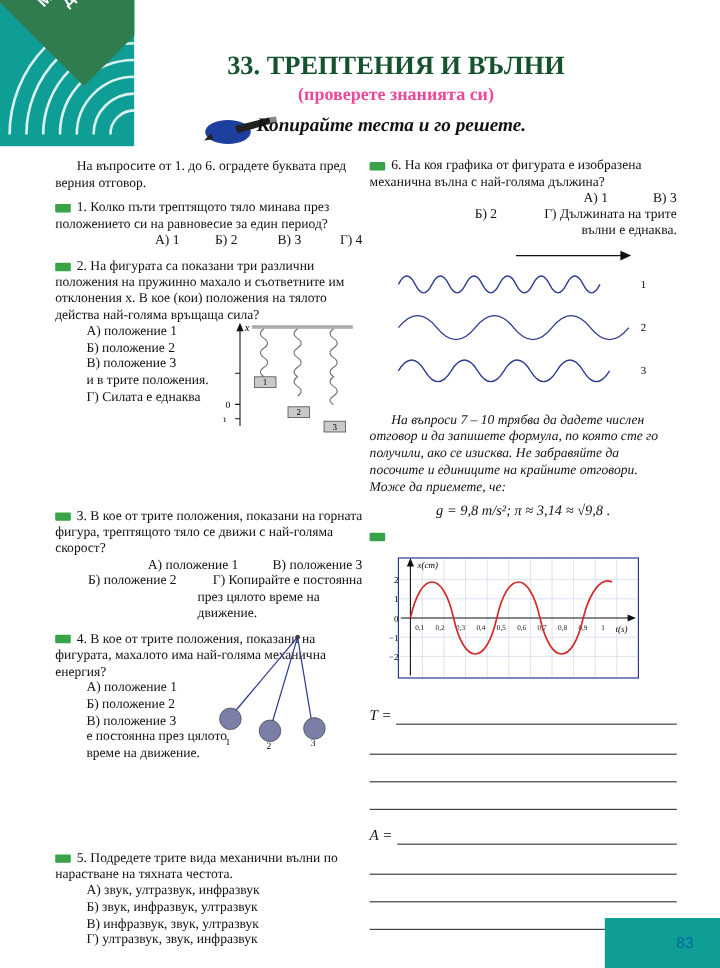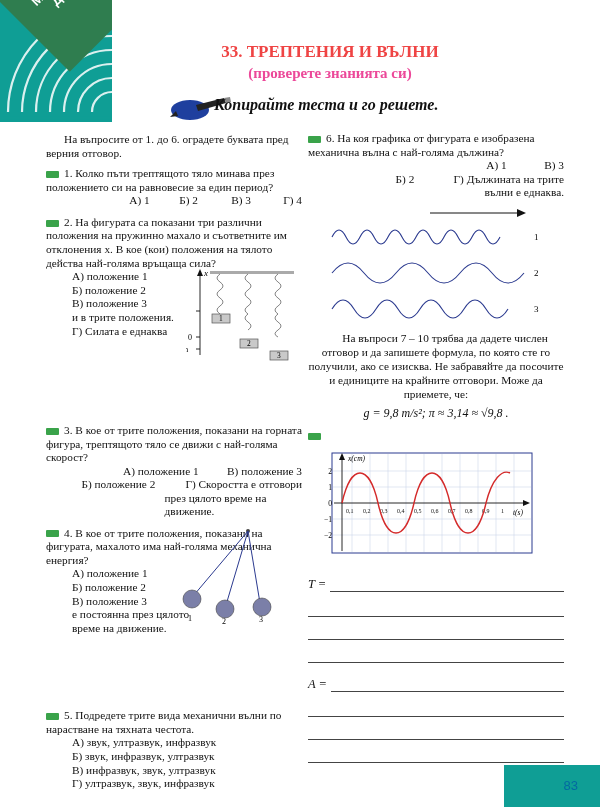--- a/index.html
+++ b/index.html
@@ -23,41 +23,41 @@
     transform:rotate(-45deg);
     transform-origin:0 0;
   }
   .rb1{position:absolute;left:28px;top:-2px;transform:rotate(-45deg);transform-origin:0 0;
        color:#fff;font-weight:bold;font-size:13px;font-family:"Liberation Sans",sans-serif;white-space:nowrap;}
   .rb2{position:absolute;left:48px;top:-2px;transform:rotate(-45deg);transform-origin:0 0;
        color:#fff;font-weight:bold;font-size:13px;font-family:"Liberation Sans",sans-serif;white-space:nowrap;}
 
   
   .title-wrap{position:absolute;left:120px;top:42px;width:420px;text-align:center;}
-  .title{color:#ef4444;font-weight:bold;font-size:17px;font-family:"Liberation Serif",serif;}
+  .title{color:#14532d;font-weight:bold;font-size:22px;font-family:"Liberation Serif",serif;}
   .subtitle{color:#ec4899;font-weight:bold;font-size:15px;margin-top:3px;}
   .pen-line{position:absolute;left:168px;top:95px;width:360px;height:26px;}
   .pen-text{position:absolute;left:214px;top:96px;font-style:italic;font-weight:bold;font-size:16px;}
 
   
   .col{position:absolute;top:132px;width:256px;font-size:11.3px;line-height:13.6px;}
   .colL{left:46px;}
   .colR{left:308px;}
 
   .intro{text-indent:18px;margin-bottom:7px;line-height:14px;}
   .q{margin-bottom:8px;position:relative;padding-left:0;}
   .bullet{display:inline-block;width:13px;height:7px;background:#3aa34a;margin-right:5px;
           vertical-align:middle;border-radius:1px;}
   .opts{margin-left:26px;}
   .optrow{display:flex;justify-content:flex-end;}
   .optrow>span{display:inline-block;}
   .tight{line-height:13.4px;}
 
   .figbox{position:relative;}
-  .note{text-indent:18px;margin-top:4px;line-height:14px;text-align:center;}
+  .note{font-style:italic;text-indent:18px;margin-top:16px;line-height:14px;}
   .formula{text-align:center;font-style:italic;margin:6px 0 8px 0;font-size:12px;}
 
   .ansline{border-bottom:1px solid #444;height:15px;margin:0 0 7px 0;}
   .answer-label{font-style:italic;font-size:12.5px;}
 
   .pagefoot{
     position:absolute;right:0;bottom:0;width:96px;height:42px;background:#0f9e95;
   }
   .pagenum{position:absolute;right:22px;bottom:14px;color:#0369a1;font-size:13px;
            font-family:"Liberation Sans",sans-serif;margin-left:20px;}
@@ -161,21 +161,21 @@
 
   <div class="q">
     <span class="bullet"></span><span>3. В кое от трите положения, показани на горната фигура, трептящото тяло се движи с най-голяма скорост?</span>
     <div class="opts tight">
       <div class="optrow">
         <span style="width:104px">А) положение 1</span>
         <span>В) положение 3</span>
       </div>
       <div class="optrow">
         <span style="width:104px">Б) положение 2</span>
-        <span>Г) Скоростта е отговори</span>
+        <span>Г) Копирайте е постоянна</span>
       </div>
       <div class="optrow">
         <span style="width:104px"></span>
         <span>през цялото време на движение.</span>
       </div>
     </div>
   </div>
 
   <div class="q">
     <span class="bullet"></span><span>4. В кое от трите положения, показани на фигурата, махалото има най-голяма механична енергия?</span>

